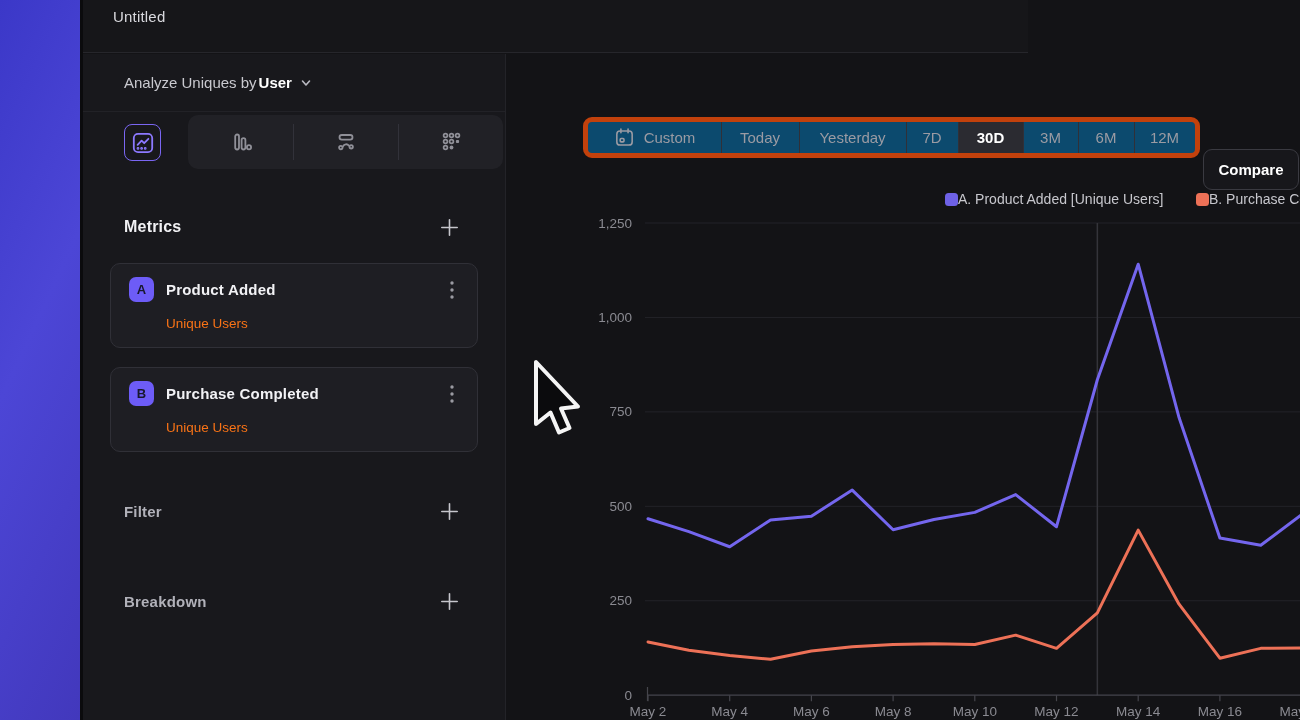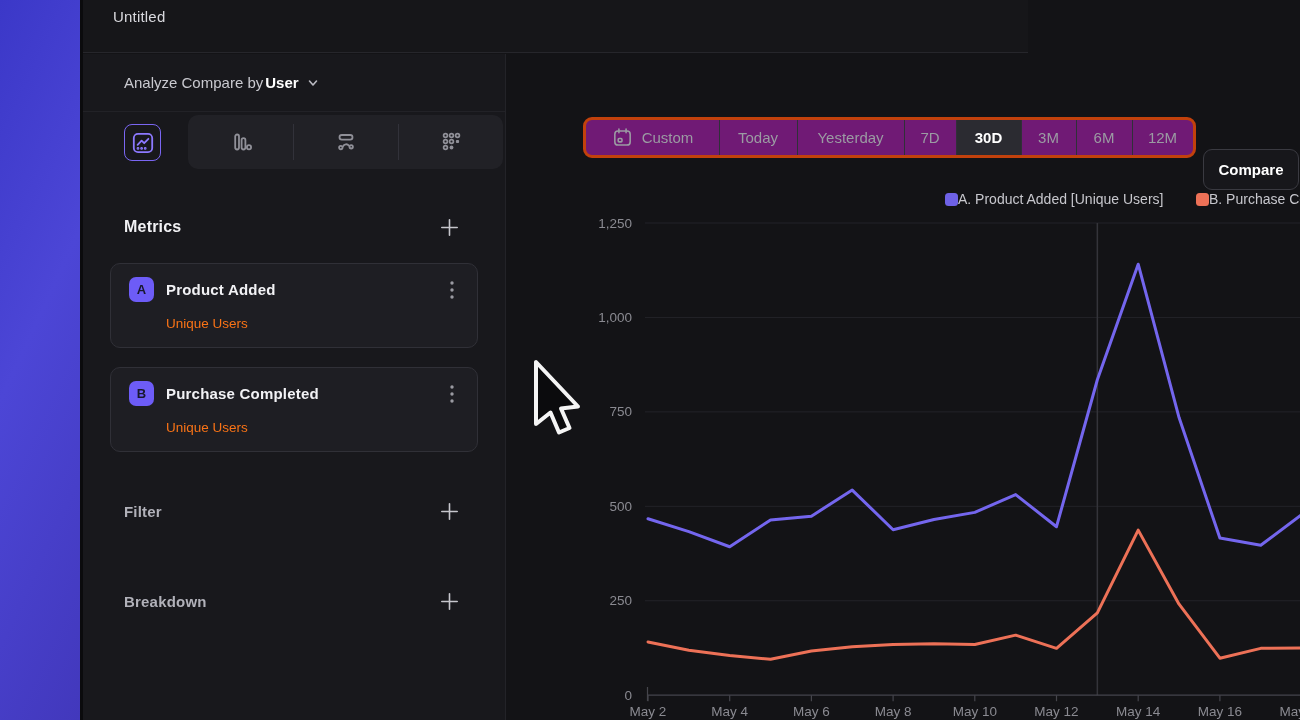--- a/index.html
+++ b/index.html
@@ -43,21 +43,21 @@
     border:1px solid #303037; border-radius:10px; }
   .mc-badge { position:absolute; left:18px; top:13px; width:25px; height:25px; border-radius:7px;
     background:#6d5cf7; color:#17172c; font-size:13px; font-weight:700;
     display:flex; align-items:center; justify-content:center; }
   .mc-title { position:absolute; left:55px; top:17px; color:#f2f2f5; font-size:15px; font-weight:700; letter-spacing:.2px; }
   .mc-sub { position:absolute; left:55px; top:52px; color:#f97316; font-size:13.5px; }
   .mc-kebab { position:absolute; right:16px; top:16px; width:18px; height:20px; display:flex; align-items:center; justify-content:center; color:#9a9aa2; }
 
   
   .range-box { position:absolute; left:583px; top:117px; height:41px; display:flex;
-    border:3px solid #c2410c; border-radius:9px; background:#701a75; overflow:hidden; }
+    border:5px solid #c2410c; border-radius:9px; background:#0c4a6e; overflow:hidden; }
   .range-seg { display:flex; align-items:center; justify-content:center; gap:9px;
     color:#9b9ba3; font-size:15px; position:relative; }
   .range-seg + .range-seg::before { content:""; position:absolute; left:0; top:0; bottom:0; width:1px; border-left:1px solid #303038; }
   .range-seg.sel { background:#2b2b31; color:#ffffff; font-weight:700; }
   .compare-btn { position:absolute; left:1203px; top:117px; height:41px; width:96px;
     border:1px solid #3a3a41; border-radius:9px; background:#17171b; color:#ffffff;
     font-size:15px; font-weight:700; display:flex; align-items:center; justify-content:center;
     font-family:"Liberation Sans", sans-serif;margin-top:32px; }
 
   .legend { position:absolute; left:0; top:191px; width:2000px; height:16px; }
@@ -74,21 +74,21 @@
 <div class="app">
   <div class="strip"></div>
   <div class="strip-gap"></div>
 
   <div class="topbar">
     <span class="topbar-title">Untitled</span>
   </div>
 
   <aside class="sidebar">
     <div class="sb-header">
-      <span class="prefix">Analyze Compare by</span>
+      <span class="prefix">Analyze Uniques by</span>
       <span class="selected">User</span>
       <span class="chev">
         <svg width="14" height="14" viewBox="0 0 14 14">
             <polyline points="3.5,5 7,9 10.5,5" fill="none" stroke="#b9b9c1" stroke-width="1.6" stroke-linecap="round" stroke-linejoin="round"></polyline>
           </svg>
       </span>
     </div>
 
     <div class="tabs-row">
       <div class="tab-selected">

